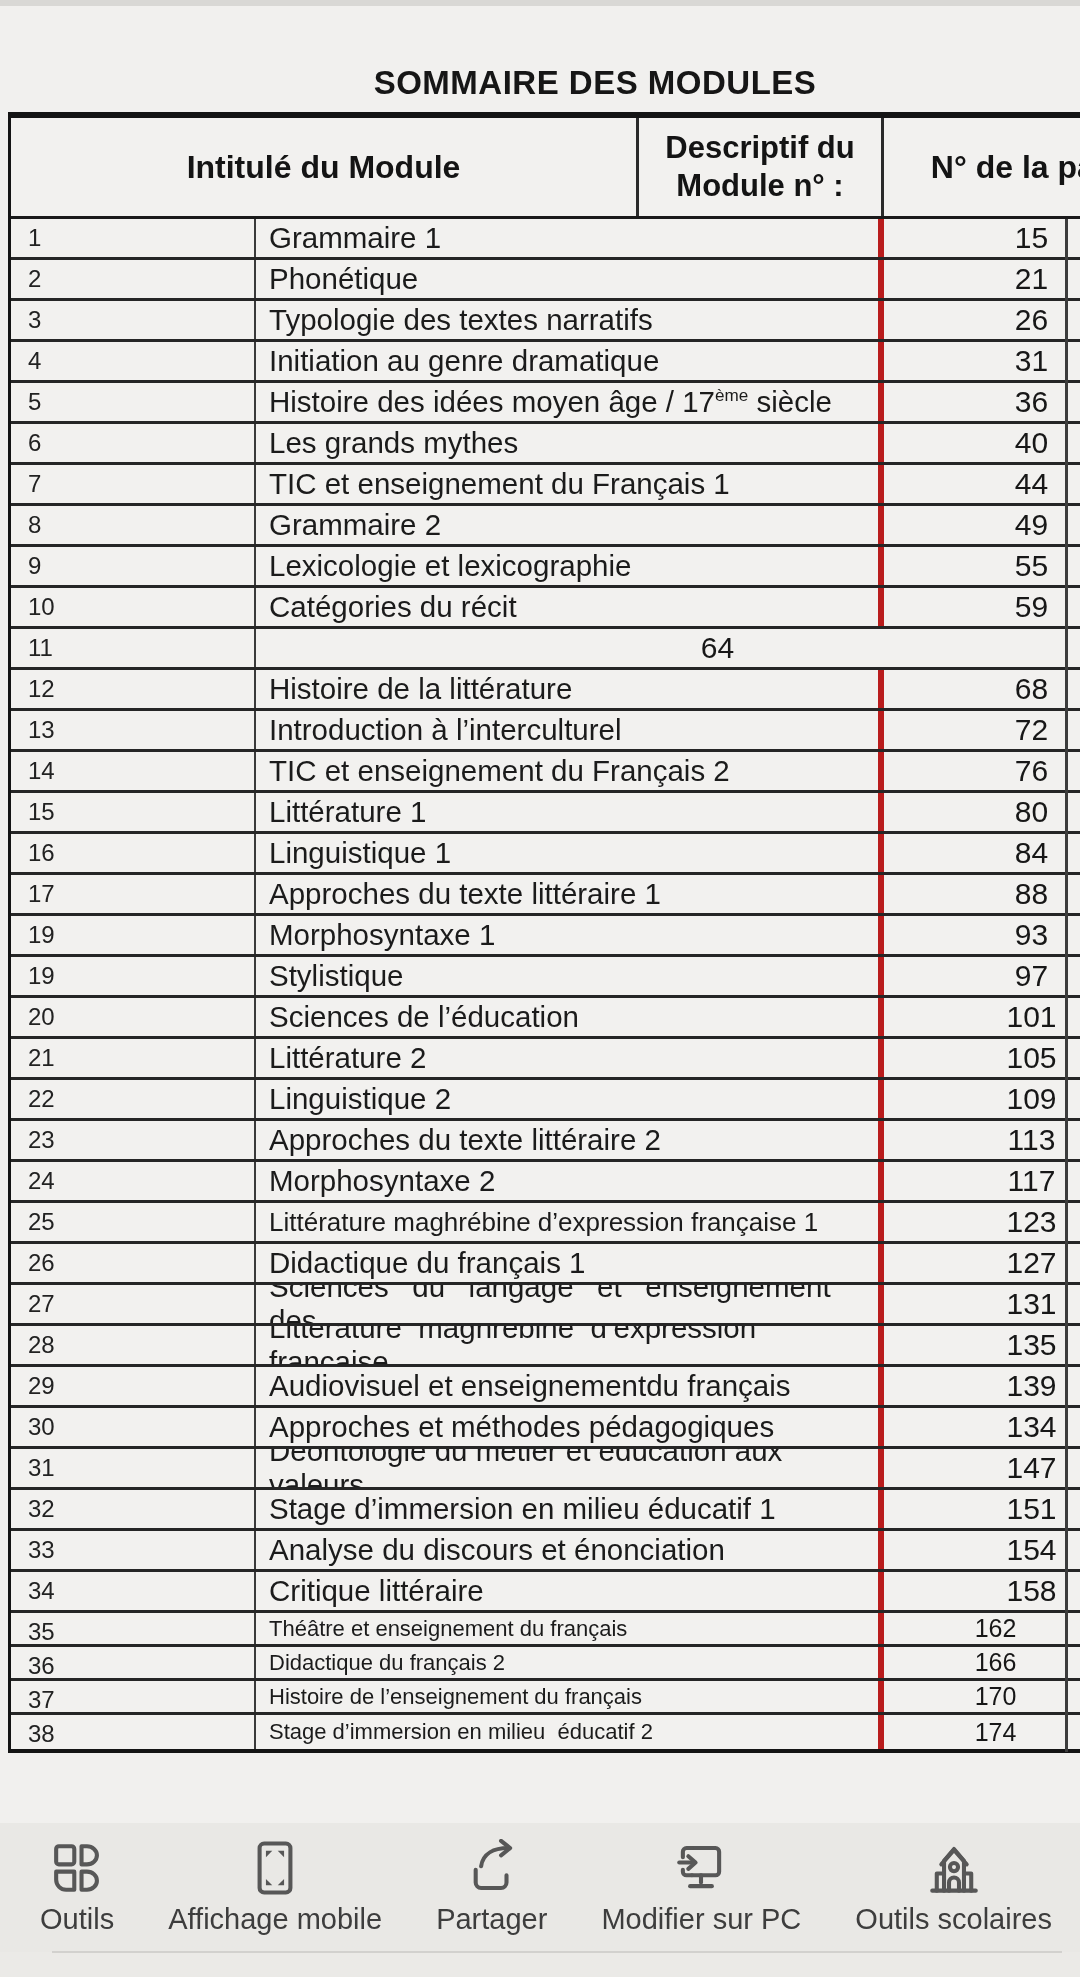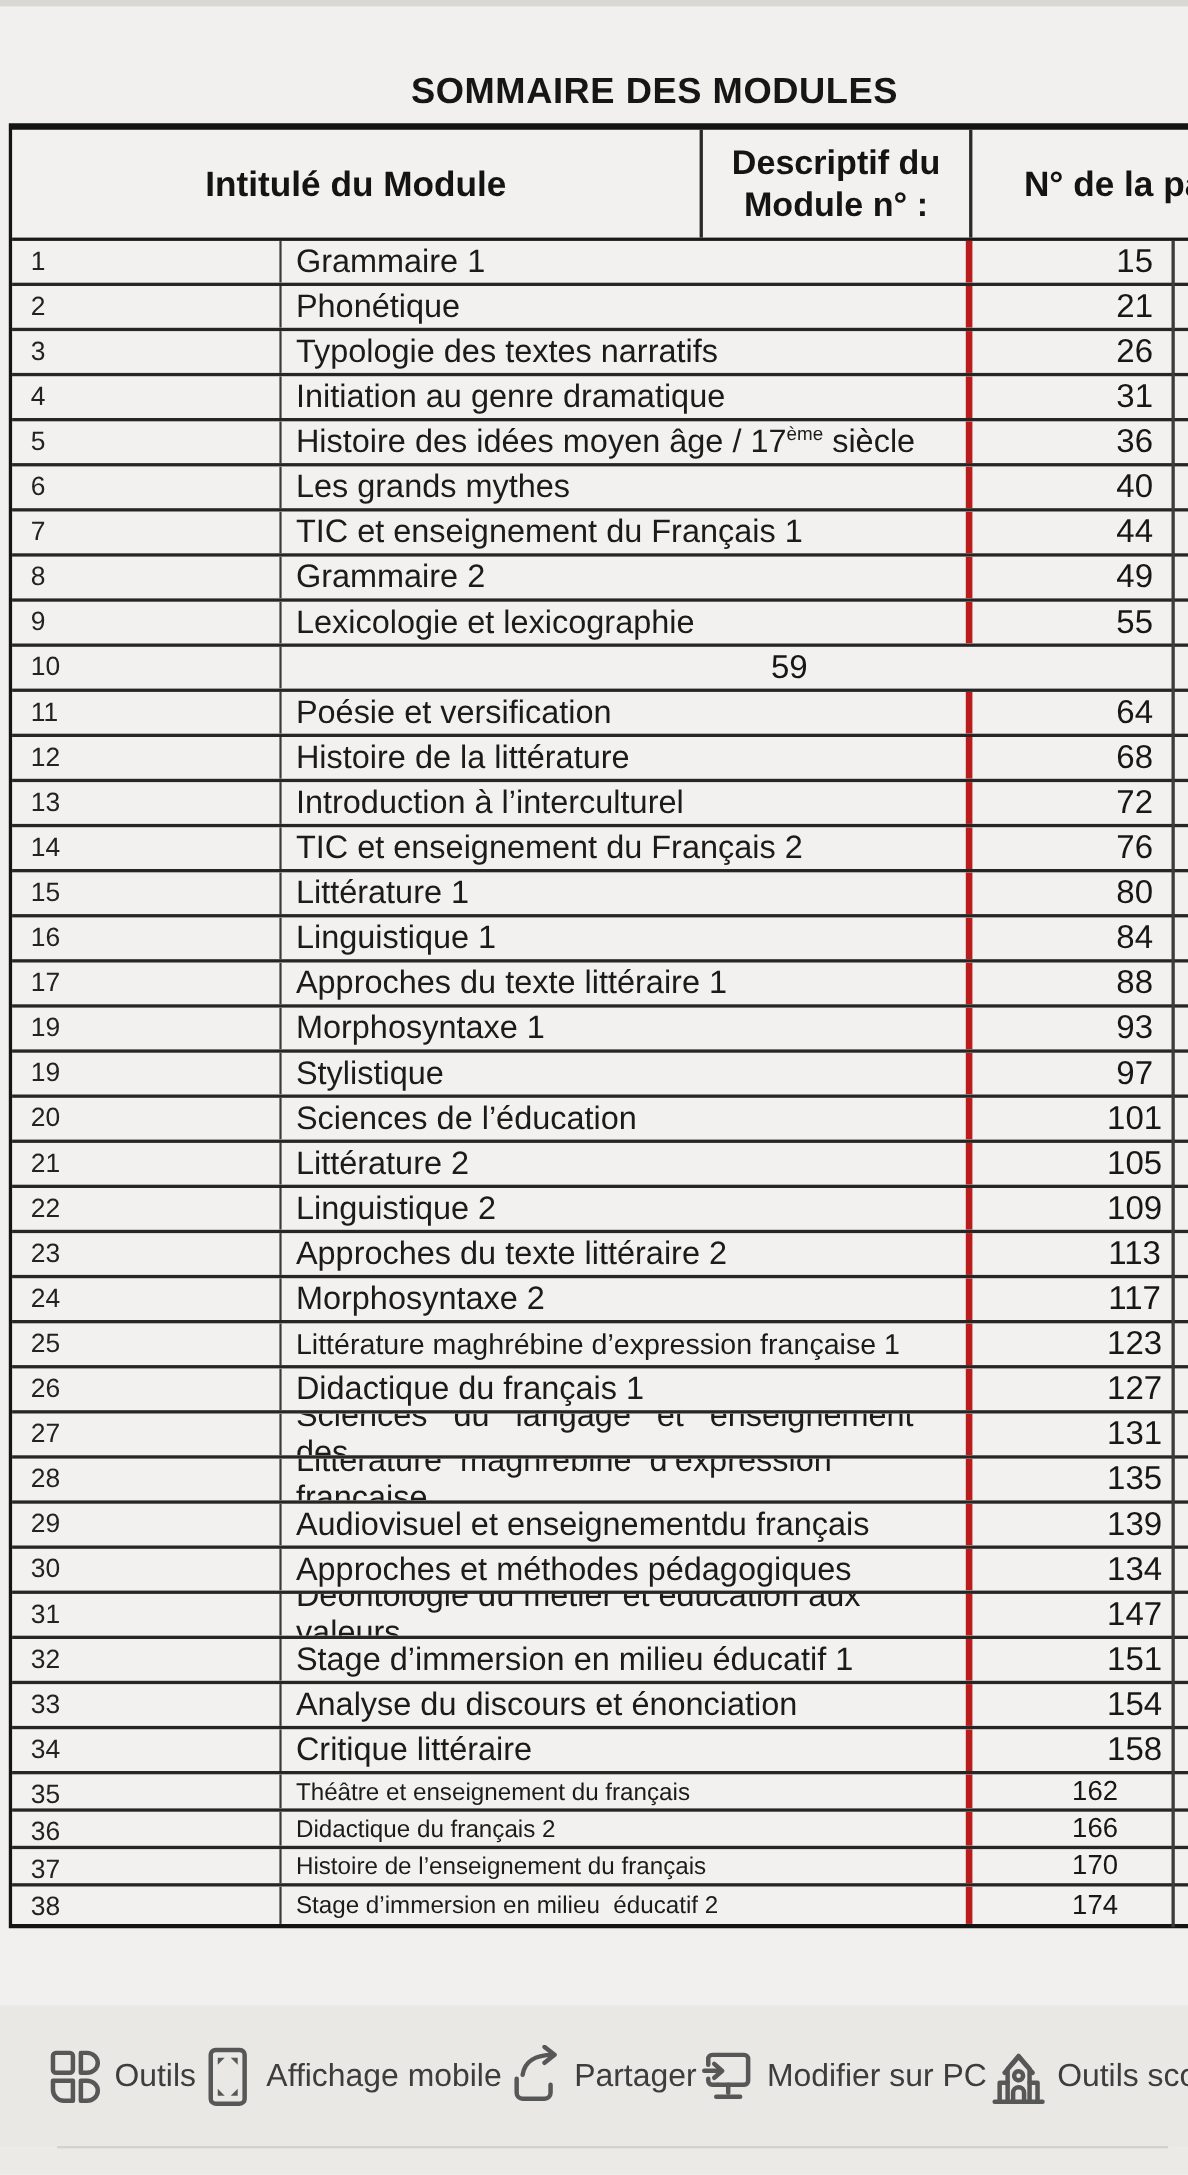--- a/index.html
+++ b/index.html
@@ -29,21 +29,21 @@
   .cp{flex:1;display:flex;align-items:center;justify-content:center;font-size:30px;color:#171717;}
   .brow.small .ct{font-size:26px;}
   .brow.compact .ct{font-size:22px;}
   .brow.compact .cp{font-size:25px;padding-right:72px;}
   .brow.justify .ct>span{word-spacing:0.52em;}
   .brow.justify2 .ct>span{word-spacing:0.28em;}
   sup{font-size:0.58em;line-height:0;}
   .scroll-line{position:absolute;left:1065px;top:213px;width:3px;height:1533px;background:#3c3c3c;}
   .toolbar{position:absolute;left:0;top:1823px;width:1080px;height:129px;background:#e9e8e5;
     display:flex;justify-content:space-between;align-items:center;padding:0 28px 0 40px;box-sizing:border-box;}
-  .tb-item{display:flex;align-items:center;gap:6px;cursor:pointer;}
+  .tb-item{display:flex;flex-direction:column;align-items:center;gap:6px;cursor:pointer;}
   .tb-item svg{display:block;}
   .tb-label{font-size:29px;color:#3d3d3d;white-space:nowrap;}
   .bottom-bar{position:absolute;left:0;top:1952px;width:1080px;height:25px;background:#ebeae7;}
   .bottom-divider{position:absolute;left:52px;top:1951px;width:1010px;height:2px;background:#d2d1ce;}
 </style>
 </head>
 <body>
 
 <div class="screen">
   <div class="top-strip"></div>
@@ -119,27 +119,27 @@
           </div>
           <div class="brow">
             <div class="bc cn">9</div>
             <div class="bc ct">
               <span>Lexicologie et lexicographie</span>
             </div>
             <div class="bc cp">55</div>
           </div>
           <div class="brow">
             <div class="bc cn">10</div>
+            <div class="bc ct">
+              <span>Catégories du récit</span>
+            </div>
             <div class="bc cp">59</div>
           </div>
           <div class="brow">
             <div class="bc cn">11</div>
-            <div class="bc ct">
-              <span>Poésie et versification</span>
-            </div>
             <div class="bc cp">64</div>
           </div>
           <div class="brow">
             <div class="bc cn">12</div>
             <div class="bc ct">
               <span>Histoire de la littérature</span>
             </div>
             <div class="bc cp">68</div>
           </div>
           <div class="brow">

